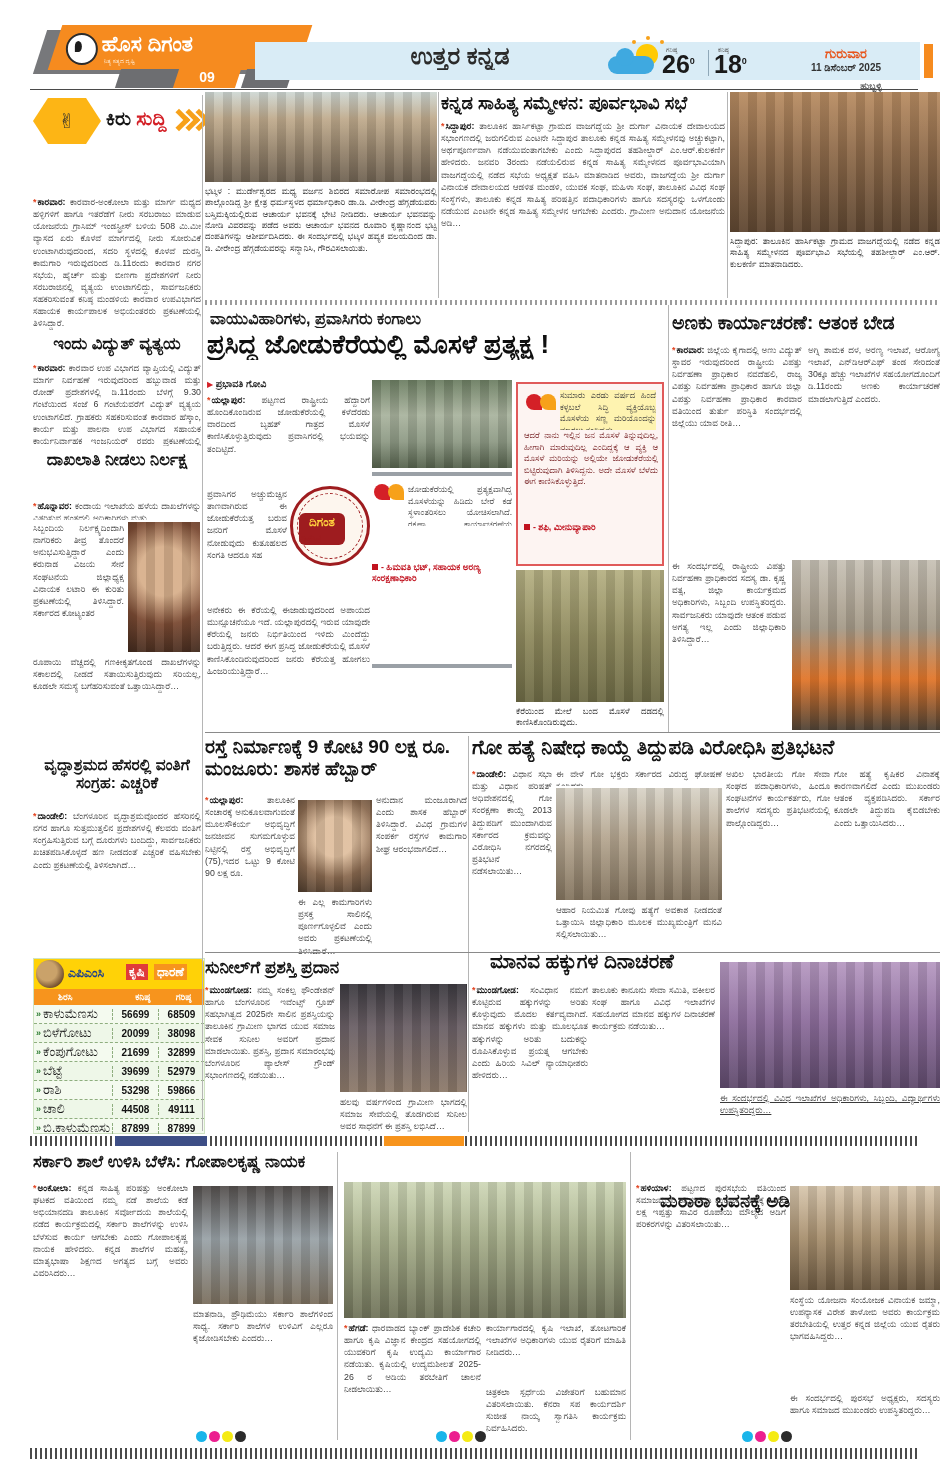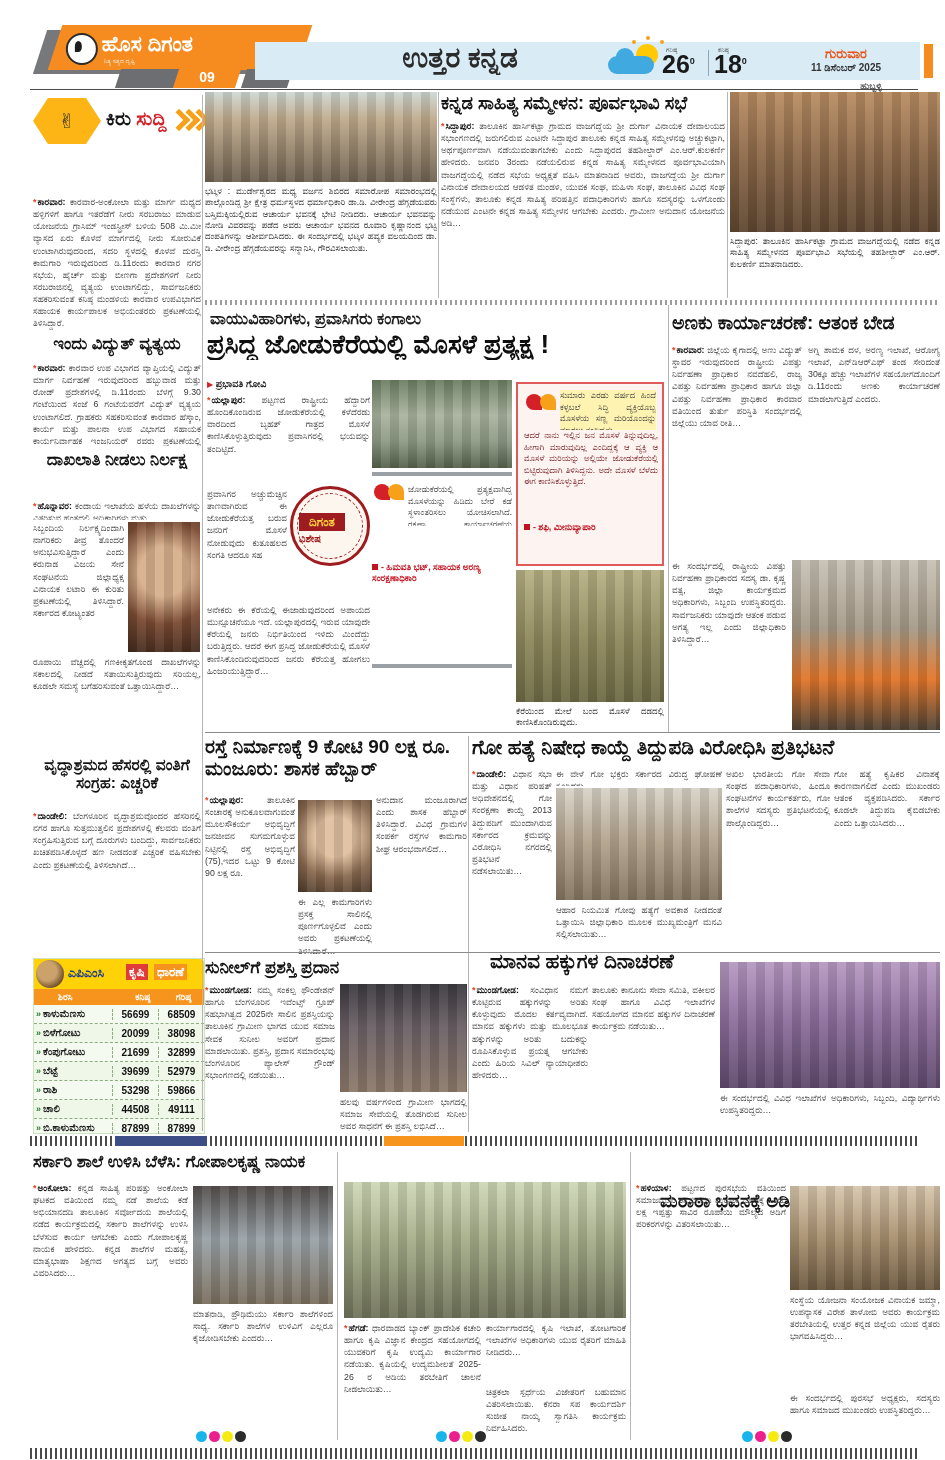--- a/index.html
+++ b/index.html
@@ -28,21 +28,21 @@
   .ph-award{background:linear-gradient(180deg,#3c3a40 0%,#6b6066 40%,#8d7a6a 100%);}
   .ph-stage{background:linear-gradient(180deg,#b79ac2 0%,#8f6f9e 45%,#5f4a6c 100%);}
   .ph-school{background:linear-gradient(180deg,#55504e 0%,#9aa3a8 45%,#7b6f5e 100%);}
   .ph-workshop{background:linear-gradient(180deg,#cfd8b8 0%,#a8b08c 40%,#70735a 100%);}
   .ph-group2{background:linear-gradient(180deg,#d8c7ae 0%,#a8906f 50%,#6d5a42 100%);}
   .skew{transform:skewX(-18deg);}
   .noskew{transform:skewX(18deg);}
   .chev{display:inline-block;width:11px;height:11px;border-top:5px solid #f7a11a;border-right:5px solid #f7a11a;transform:rotate(45deg);margin-left:3px;}
   .qmark{position:absolute;width:16px;height:16px;border-radius:50% 50% 50% 0;transform:rotate(-90deg);}
   .trow{display:flex;align-items:center;height:18px;border-bottom:1px dashed #8fae7f;}
-  .tname{width:72px;font-size:10px;font-weight:bold;color:#1d1d1d;overflow:hidden;white-space:nowrap;}
+  .tname{width:72px;font-size:13px;font-weight:normal;color:#1d1d1d;overflow:hidden;white-space:nowrap;}
   .tmin{width:47px;text-align:center;font-size:10px;font-weight:bold;color:#111;border-left:1px dashed #8fae7f;}
   .tmax{width:47px;text-align:center;font-size:10px;font-weight:bold;color:#111;border-left:1px dashed #8fae7f;}
   .tarrow{color:#2e7d32;font-weight:bold;font-size:9px;margin:0 2px;}
   .attr{font-size:8.8px;font-weight:bold;color:#c1121f;}
   .sqr{display:inline-block;width:6px;height:6px;background:#c1121f;margin-right:3px;}
   .dots span{display:inline-block;width:11px;height:11px;border-radius:50%;margin-right:2px;}
 </style>
 </head>
 <body>
 
@@ -56,21 +56,21 @@
       <span class="abs" style="left:38px;top:0px;font-size:21px;font-weight:bold;color:#ffffff;white-space:nowrap;">ಹೊಸ ದಿಗಂತ</span>
       <span class="abs" style="left:40px;top:26px;font-size:6px;color:#fff2df;white-space:nowrap;">ನಿತ್ಯ ಸತ್ಯದ ದೃಷ್ಟಿ</span>
     </div>
   </div>
   <div class="abs skew" style="left:118px;top:69px;width:72px;height:19px;background:#6d6e71;"></div>
   <div class="abs skew" style="left:176px;top:69px;width:62px;height:19px;background:#f68b1f;"></div>
   <div class="abs skew" style="left:244px;top:69px;width:46px;height:19px;background:#6d6e71;"></div>
   <div class="abs" style="left:178px;top:69px;width:58px;text-align:center;font-size:14px;font-weight:bold;color:#ffffff;">09</div>
 
   <div class="abs" style="left:255px;top:42px;width:665px;height:38px;background:#d9ecf6;"></div>
-  <div class="abs" style="left:300px;top:42px;width:320px;text-align:center;font-size:28px;font-weight:bold;color:#2b2b2b;white-space:nowrap;overflow:hidden;">ಉತ್ತರ ಕನ್ನಡ</div>
+  <div class="abs" style="left:300px;top:42px;width:320px;text-align:center;font-size:24px;font-weight:bold;color:#2b2b2b;white-space:nowrap;overflow:hidden;">ಉತ್ತರ ಕನ್ನಡ</div>
 
   <div class="abs" style="left:636px;top:44px;width:22px;height:22px;border-radius:50%;background:#ffca05;"></div>
   <div class="abs" style="left:632px;top:40px;width:4px;height:4px;border-radius:50%;background:#f7a11a;"></div>
   <div class="abs" style="left:646px;top:36px;width:4px;height:4px;border-radius:50%;background:#f7a11a;"></div>
   <div class="abs" style="left:660px;top:40px;width:4px;height:4px;border-radius:50%;background:#f7a11a;"></div>
   <div class="abs" style="left:608px;top:56px;width:46px;height:18px;border-radius:10px;background:#3fa9e0;"></div>
   <div class="abs" style="left:616px;top:48px;width:18px;height:18px;border-radius:50%;background:#3fa9e0;"></div>
 
   <div class="abs" style="left:666px;top:46px;font-size:6.5px;color:#555;">ಗರಿಷ್ಠ</div>
   <div class="abs" style="left:662px;top:50px;font-size:25px;font-weight:bold;color:#1a1a1a;">
@@ -213,21 +213,21 @@
   <div class="abs bodytxt" style="left:207px;top:394px;width:163px;height:90px;">
     <span class="star">*</span><span class="dl">ಯಲ್ಲಾಪುರ:</span>
     <span>ಪಟ್ಟಣದ ರಾಷ್ಟ್ರೀಯ ಹೆದ್ದಾರಿಗೆ ಹೊಂದಿಕೊಂಡಿರುವ ಜೋಡುಕೆರೆಯಲ್ಲಿ ಕಳೆದೆರಡು ವಾರದಿಂದ ಬೃಹತ್ ಗಾತ್ರದ ಮೊಸಳೆ ಕಾಣಿಸಿಕೊಳ್ಳುತ್ತಿರುವುದು ಪ್ರವಾಸಿಗರಲ್ಲಿ ಭಯವನ್ನು ತಂದಿಟ್ಟಿದೆ.</span>
   </div>
   <div class="abs bodytxt" style="left:207px;top:488px;width:80px;height:112px;">
     <span>ಪ್ರವಾಸಿಗರ ಅಚ್ಚುಮೆಚ್ಚಿನ ತಾಣವಾಗಿರುವ ಈ ಜೋಡುಕೆರೆಯತ್ತ ಬರುವ ಜನರಿಗೆ ಮೊಸಳೆ ನೋಡುವುದು ಕುತೂಹಲದ ಸಂಗತಿ ಆದರೂ ಸಹ</span>
   </div>
 
   <div class="abs" style="left:290px;top:486px;width:80px;height:80px;border-radius:50%;border:3px solid #9e1c1f;background:#fdf6ee;box-sizing:border-box;">
     <div style="position:absolute;left:4px;top:4px;right:4px;bottom:4px;border-radius:50%;border:1px dashed #9e1c1f;"></div>
-    <div style="position:absolute;left:6px;top:24px;right:22px;height:18px;background:#9e1c1f;color:#ffd23f;font-size:12px;font-weight:bold;text-align:center;line-height:18px;">ದಿಗಂತ</div>
+    <div style="position:absolute;left:6px;top:24px;right:22px;height:32px;background:#9e1c1f;color:#ffd23f;font-size:12px;font-weight:bold;text-align:center;line-height:18px;border-radius:6px;">ದಿಗಂತ</div>
     <div style="position:absolute;left:6px;top:44px;right:6px;font-size:10px;font-weight:bold;color:#9e1c1f;text-align:left;">ವಿಶೇಷ</div>
   </div>
 
   <div class="abs bodytxt" style="left:207px;top:604px;width:163px;height:136px;">
     <span>ಅನೇಕರು ಈ ಕೆರೆಯಲ್ಲಿ ಈಜಾಡುವುದರಿಂದ ಅಪಾಯದ ಮುನ್ಸೂಚನೆಯೂ ಇದೆ. ಯಲ್ಲಾಪುರದಲ್ಲಿ ಇರುವ ಯಾವುದೇ ಕೆರೆಯಲ್ಲಿ ಜನರು ನಿರ್ಭಿತಿಯಿಂದ ಇಳಿದು ಮಿಂದೆದ್ದು ಬರುತ್ತಿದ್ದರು. ಆದರೆ ಈಗ ಪ್ರಸಿದ್ಧ ಜೋಡುಕೆರೆಯಲ್ಲಿ ಮೊಸಳೆ ಕಾಣಿಸಿಕೊಂಡಿರುವುದರಿಂದ ಜನರು ಕೆರೆಯತ್ತ ಹೋಗಲು ಹಿಂಜರಿಯುತ್ತಿದ್ದಾರೆ…</span>
   </div>
 
   <div class="abs photo ph-lake" style="left:372px;top:380px;width:140px;height:88px;"></div>
 
   <div class="abs" style="left:372px;top:472px;width:140px;height:196px;">
@@ -324,21 +324,21 @@
 
   <div class="abs hl1" style="left:490px;top:950px;width:280px;height:28px;font-size:20px;text-align:left;white-space:nowrap;">ಮಾನವ ಹಕ್ಕುಗಳ ದಿನಾಚರಣೆ</div>
   <div class="abs bodytxt" style="left:472px;top:984px;width:116px;height:150px;">
     <span class="star">*</span><span class="dl">ಮುಂಡಗೋಡ:</span>
     <span>ಸಂವಿಧಾನ ನಮಗೆ ಕೊಟ್ಟಿರುವ ಹಕ್ಕುಗಳನ್ನು ಅರಿತು ಕೊಳ್ಳುವುದು ಮೊದಲ ಕರ್ತವ್ಯವಾಗಿದೆ. ಮಾನವ ಹಕ್ಕುಗಳು ಮತ್ತು ಮೂಲಭೂತ ಹಕ್ಕುಗಳನ್ನು ಅರಿತು ಬದುಕನ್ನು ರೂಪಿಸಿಕೊಳ್ಳುವ ಪ್ರಯತ್ನ ಆಗಬೇಕು ಎಂದು ಹಿರಿಯ ಸಿವಿಲ್ ನ್ಯಾಯಾಧೀಶರು ಹೇಳಿದರು…</span>
   </div>
   <div class="abs bodytxt" style="left:592px;top:984px;width:123px;height:150px;">
     <span>ತಾಲೂಕು ಕಾನೂನು ಸೇವಾ ಸಮಿತಿ, ವಕೀಲರ ಸಂಘ ಹಾಗೂ ವಿವಿಧ ಇಲಾಖೆಗಳ ಸಹಯೋಗದ ಮಾನವ ಹಕ್ಕುಗಳ ದಿನಾಚರಣೆ ಕಾರ್ಯಕ್ರಮ ನಡೆಯಿತು…</span>
   </div>
   <div class="abs photo ph-stage" style="left:720px;top:962px;width:220px;height:126px;"></div>
-  <div class="abs bodytxt" style="left:720px;top:1092px;width:220px;height:42px;">
+  <div class="abs bodytxt" style="left:720px;top:1092px;width:220px;height:42px;text-decoration:underline;">
     <span>ಈ ಸಂದರ್ಭದಲ್ಲಿ ವಿವಿಧ ಇಲಾಖೆಗಳ ಅಧಿಕಾರಿಗಳು, ಸಿಬ್ಬಂದಿ, ವಿದ್ಯಾರ್ಥಿಗಳು ಉಪಸ್ಥಿತರಿದ್ದರು…</span>
   </div>
 
   <div class="abs hatch" style="left:30px;top:1136px;width:888px;height:10px;"></div>
   <div class="abs" style="left:115px;top:1136px;width:92px;height:10px;background:#3d4e86;"></div>
   <div class="abs" style="left:384px;top:1136px;width:80px;height:10px;background:#f7941d;"></div>
 
   <div class="abs hl1" style="left:33px;top:1152px;width:300px;height:24px;font-size:16.5px;text-align:left;white-space:nowrap;">ಸರ್ಕಾರಿ ಶಾಲೆ ಉಳಿಸಿ ಬೆಳೆಸಿ: ಗೋಪಾಲಕೃಷ್ಣ ನಾಯಕ</div>
   <div class="abs bodytxt" style="left:33px;top:1182px;width:155px;height:258px;">
     <span class="star">*</span><span class="dl">ಅಂಕೋಲಾ:</span>

